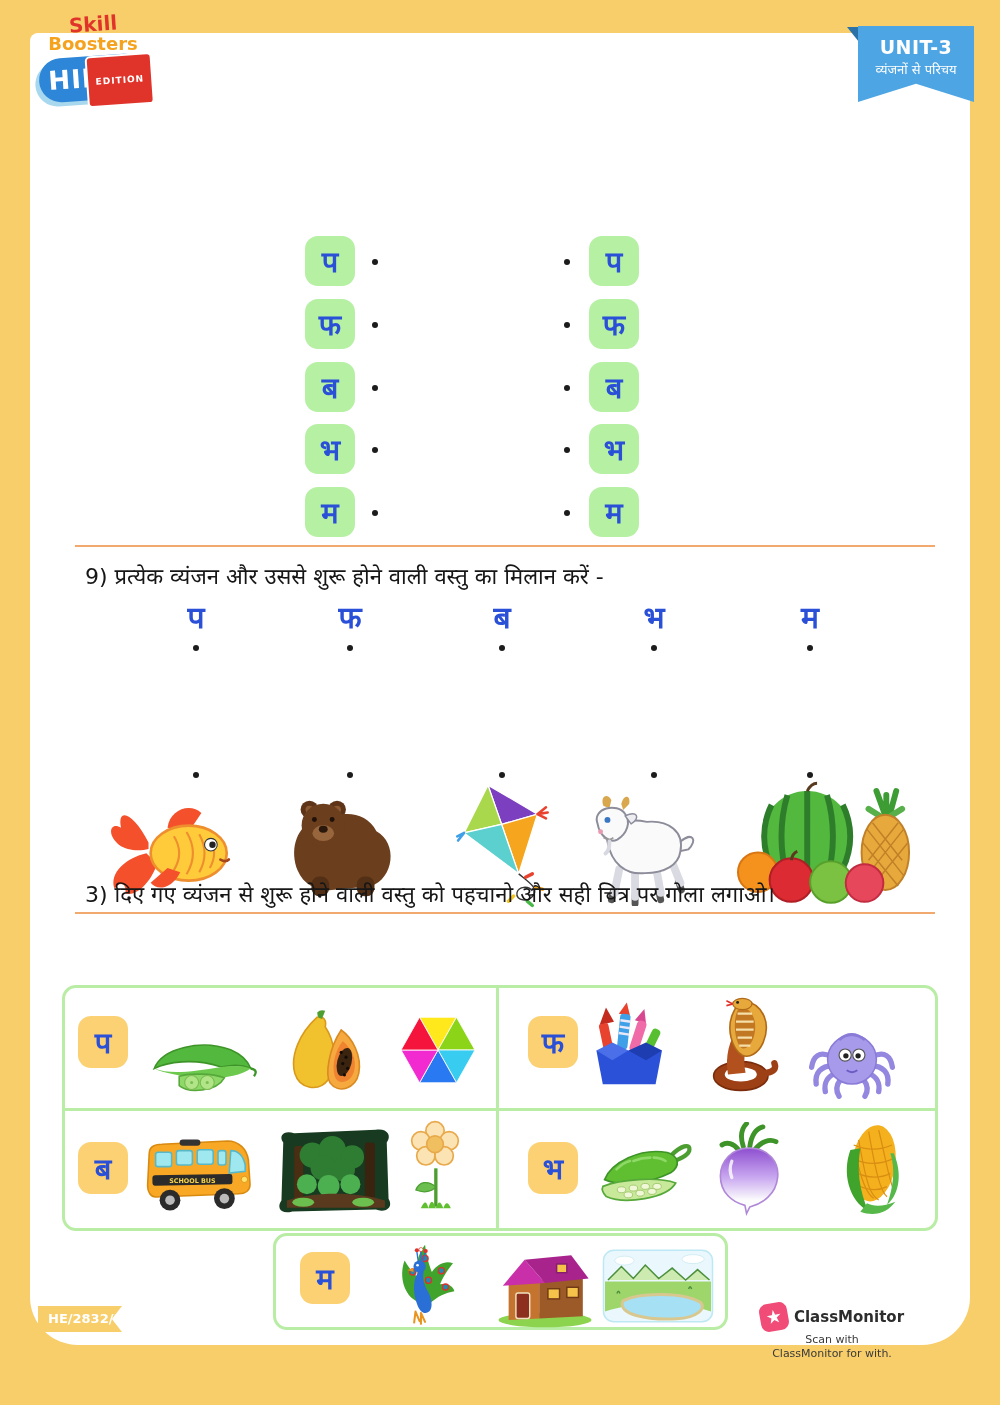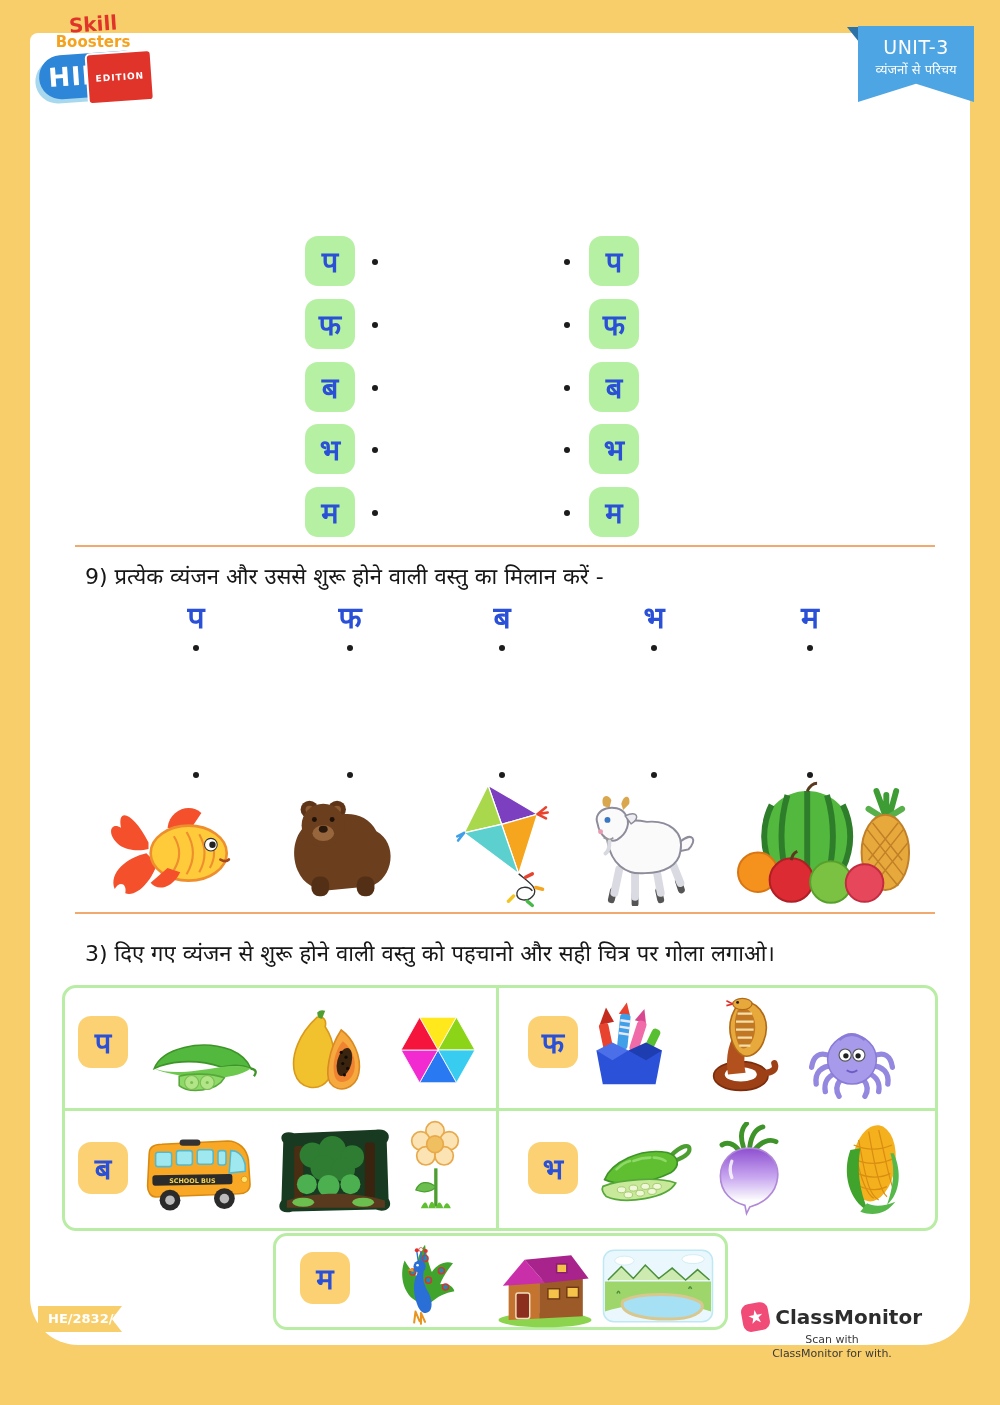--- a/index.html
+++ b/index.html
@@ -7,28 +7,28 @@
   .page{position:relative;width:1000px;height:1405px;background:#F8CE6B;overflow:hidden;}
   .abs{position:absolute;}
   .sheet{left:30px;top:33px;width:940px;height:1312px;background:#ffffff;border-radius:8px 8px 48px 48px;}
   
   .title{left:0;width:1000px;text-align:center;color:#0D5FD8;font-weight:bold;}
   .title1{top:46px;font-size:37px;letter-spacing:1px;}
   .title2{top:94px;font-size:37px;letter-spacing:1px;}
   .ribbon{left:858px;top:26px;width:116px;height:76px;background:#4EA5E3;
           clip-path:polygon(0 0,100% 0,100% 100%,50% 76%,0 100%);
           color:#fff;text-align:center;padding-top:10px;box-sizing:border-box;}
-  .ribbon .u{font-size:19px;font-weight:normal;letter-spacing:.5px;}
+  .ribbon .u{font-size:19px;font-weight:bold;letter-spacing:.5px;}
   .ribbon .s{font-size:13px;margin-top:2px;}
   .ribbon-fold{left:847px;top:27px;width:12px;height:15px;background:#2B72A8;
                clip-path:polygon(0 0,100% 0,100% 100%);}
   
   .logo{left:28px;top:12px;width:130px;height:110px;text-align:center;z-index:6;}
   .logo .skill{color:#E0332A;font-weight:bold;font-size:20px;transform:rotate(-4deg);}
-  .logo .boost{color:#F5A31E;font-weight:bold;font-size:15px;margin-top:-3px;
+  .logo .boost{color:#F5A31E;font-weight:bold;font-size:18px;margin-top:-3px;
                text-shadow:-1px -1px 0 #fff,1px -1px 0 #fff,-1px 1px 0 #fff,1px 1px 0 #fff;}
   .logo .blob{position:relative;margin:2px auto 0;width:108px;height:44px;background:#2E86D8;
               border-radius:22px;transform:rotate(-4deg);box-shadow:-4px 4px 0 #A8D8EE;
               color:#fff;font-weight:bold;font-size:26px;line-height:44px;letter-spacing:1px;}
   .logo .ed{position:absolute;right:-6px;bottom:-8px;background:#E0332A;color:#fff;
             font-size:9px;font-weight:bold;padding:2px 7px;border-radius:5px;border:2px solid #fff;letter-spacing:1px;}
   
   .exh{font-size:22px;color:#161616;}
   
   .tile{width:50px;height:50px;border-radius:13px;background:#B5F0A3;text-align:center;
@@ -43,21 +43,21 @@
   .gridh{left:65px;top:1108px;width:870px;height:3px;background:#B9ECA4;}
   .brow{left:273px;top:1233px;width:455px;height:97px;border:3px solid #B9ECA4;border-radius:14px;box-sizing:border-box;background:#fff;}
   
   .hetag{left:38px;top:1306px;width:84px;height:26px;background:#F8CE6B;color:#fff;
          font-weight:bold;font-size:13px;line-height:26px;padding-left:10px;box-sizing:border-box;
          clip-path:polygon(0 0,100% 0,88% 50%,100% 100%,0 100%);}
   .cm{left:742px;top:1303px;width:180px;text-align:center;}
   .cmrow{display:flex;align-items:center;justify-content:center;gap:6px;}
   .cmicon{width:28px;height:28px;background:#F04C77;border-radius:8px;transform:rotate(-10deg);
           color:#fff;font-size:18px;line-height:28px;text-align:center;}
-  .cmbrand{font-size:20px;font-weight:bold;color:#2d2d2d;}
+  .cmbrand{font-size:15px;font-weight:bold;color:#2d2d2d;}
   .cmtag{font-size:11px;color:#3a3a3a;line-height:14px;margin-top:2px;}
   svg{display:block;width:100%;height:100%;}
 </style>
 </head>
 <body>
 
 <div class="page">
   <div class="abs sheet"></div>
 
   <div class="abs logo">
@@ -203,21 +203,21 @@
       <circle cx="22" cy="92" r="20" fill="#F5921E" stroke="#D87613" stroke-width="2"></circle>
       <circle cx="56" cy="100" r="22" fill="#DC2B33" stroke="#B01E26" stroke-width="2"></circle>
       <path d="M56 80 q1 -7 6 -9" stroke="#5A3A1E" stroke-width="3" fill="none"></path>
       <circle cx="96" cy="102" r="21" fill="#7CC242" stroke="#58A02C" stroke-width="2"></circle>
       <circle cx="130" cy="103" r="19" fill="#E6475A" stroke="#C22B40" stroke-width="2"></circle>
     </svg>
   </div>
 
   <div class="abs divider" style="top:912px;"></div>
 
-  <div class="abs exh" style="left:85px;top:937px;">3) दिए गए व्यंजन से शुरू होने वाली वस्तु को पहचानो और सही चित्र पर गोला लगाओ।</div>
+  <div class="abs exh" style="left:85px;top:878px;">3) दिए गए व्यंजन से शुरू होने वाली वस्तु को पहचानो और सही चित्र पर गोला लगाओ।</div>
 
   <div class="abs grid"></div>
   <div class="abs gridv"></div>
   <div class="abs gridh"></div>
   <div class="abs brow"></div>
 
   <div class="abs tile orange" style="left:78px;top:1016px;">प</div>
   <div class="abs" style="left:142px;top:1028px;width:118px;height:74px;">
     <svg viewBox="0 0 140 95">
       <path d="M10 52 C20 26 70 14 108 28 C122 34 130 42 134 52 C120 46 108 48 96 50 C60 38 26 44 10 52 Z" fill="#53B83E" stroke="#3E9428" stroke-width="2"></path>

